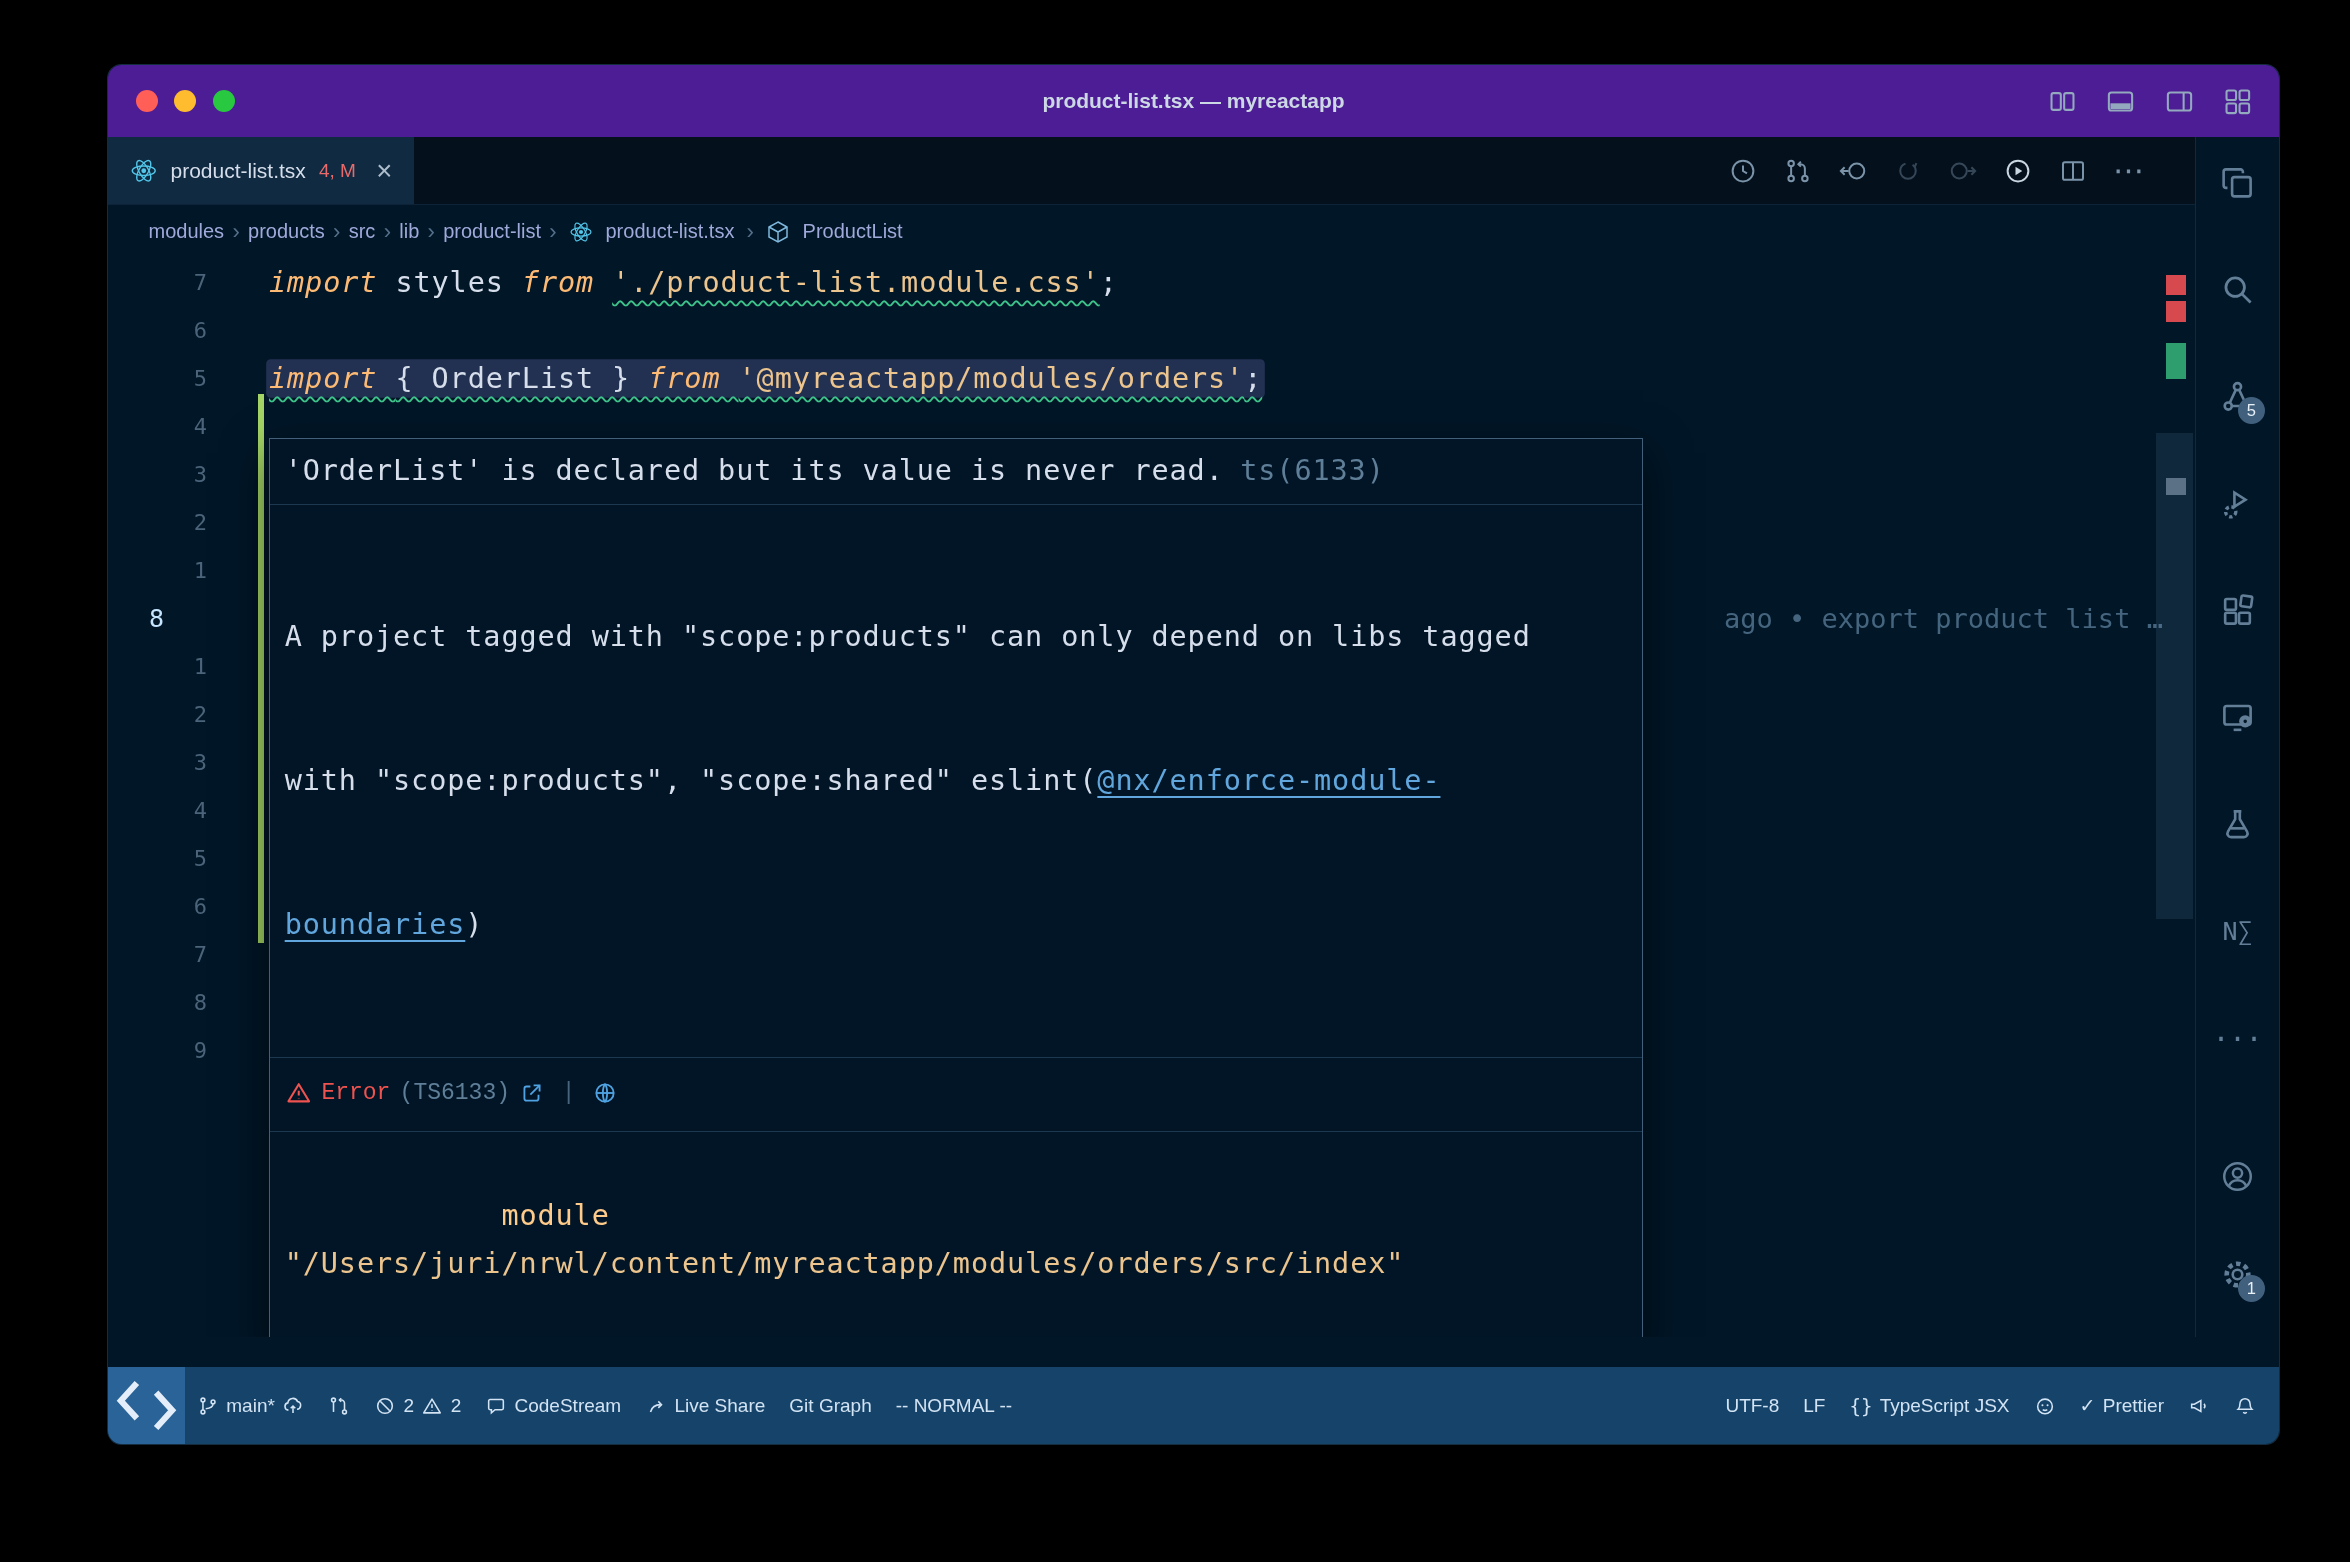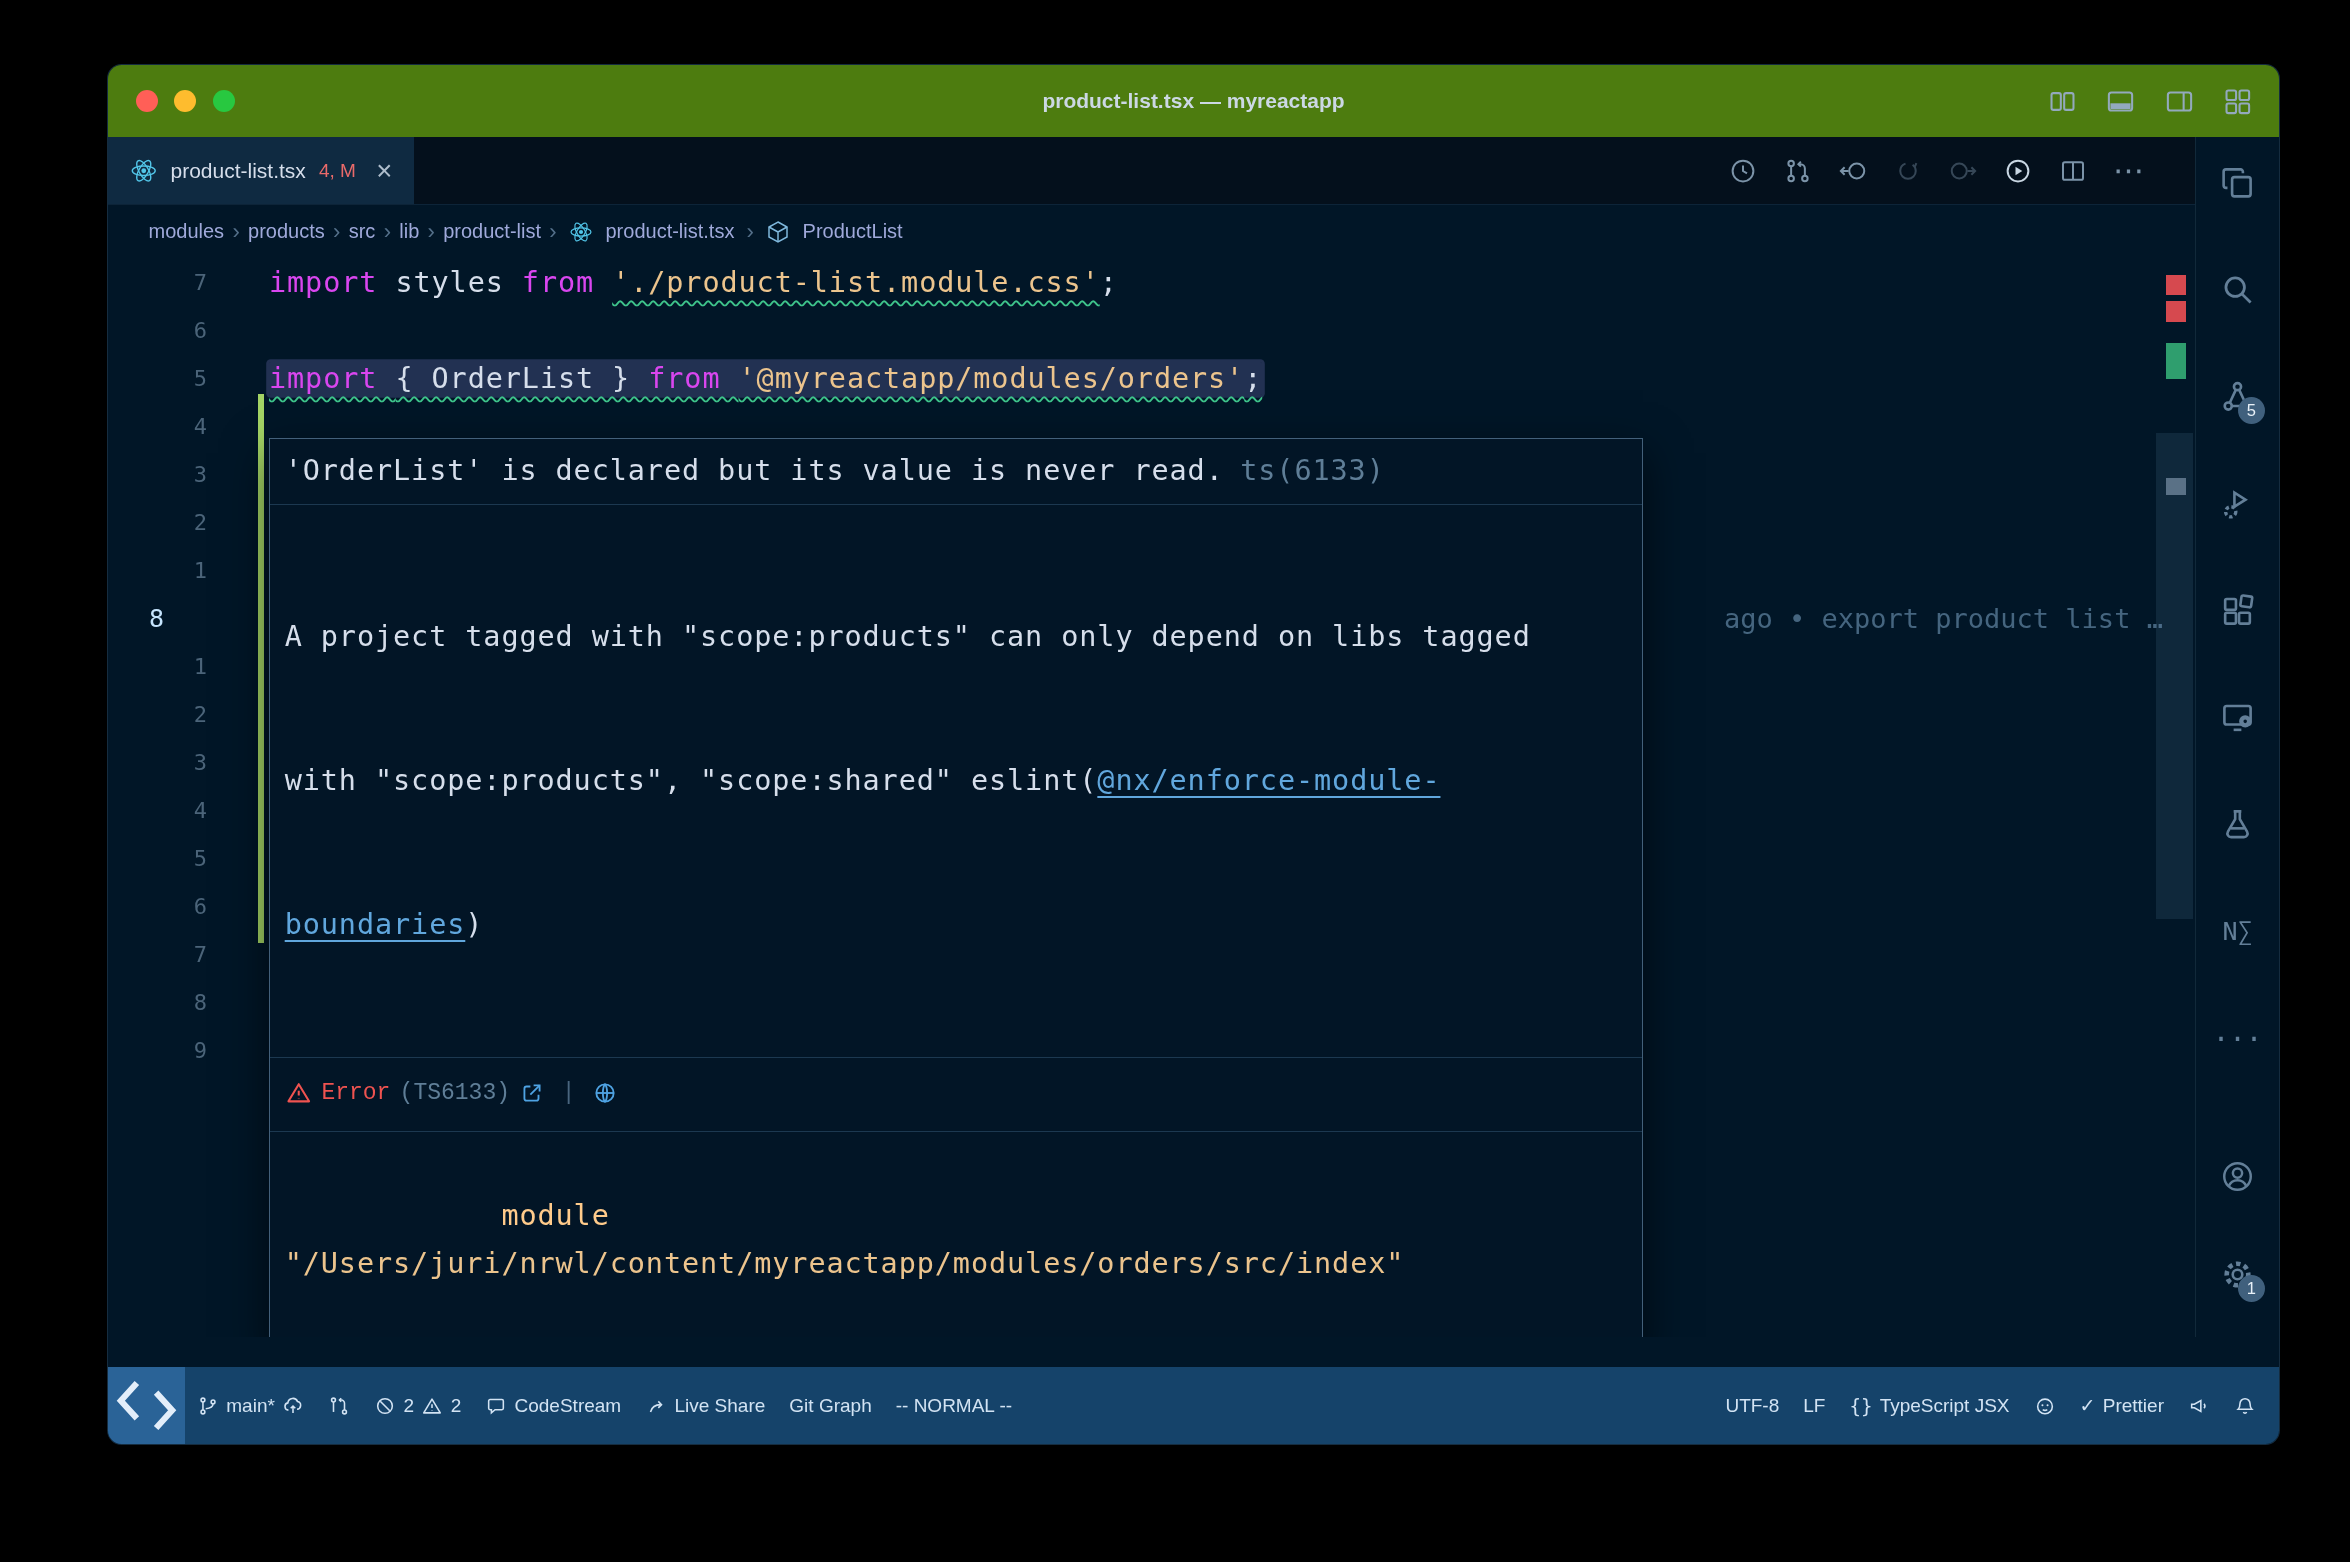--- a/index.html
+++ b/index.html
@@ -13,21 +13,21 @@
   
   .window{
     position:absolute; left:107px; top:64px; width:2173px; height:1381px;
     background:#011627; border-radius:14.7px; overflow:hidden;
     border:0.9px solid rgba(130,160,190,.16);
     box-shadow:0 46px 110px rgba(0,0,0,.75);
     display:flex; flex-direction:column;
   }
 
   
-  .titlebar{ flex:0 0 72px; background:#4d7c0f; display:flex; align-items:center; position:relative; }
+  .titlebar{ flex:0 0 72px; background:#4c1d95; display:flex; align-items:center; position:relative; }
   .traffic{ display:flex; gap:16.5px; padding-left:27.5px; }
   .tl{ width:22px; height:22px; border-radius:50%; }
   .tl.red{ background:#ff5f57; } .tl.yellow{ background:#febc2e; } .tl.green{ background:#28c840; }
   .win-title{ position:absolute; left:50%; top:50%; transform:translate(-50%,-50%);
     font-size:21px; font-weight:700; color:#ccd8e4; white-space:nowrap; }
   .tb-actions{ margin-left:auto; display:flex; gap:27.5px; padding-right:26px; color:#93a9bd; }
   .tb-actions svg{ width:31px; height:31px; }
 
   
   .content{ flex:1; display:flex; min-height:0; }
@@ -54,21 +54,21 @@
   .bc-icon.react{ color:#52c5e8; } .bc-icon.cube{ color:#7fb8dd; }
 
   
   .editor{ flex:1; position:relative; overflow:hidden; font-family:"DejaVu Sans Mono", monospace; }
   .codelens-row{ height:48px; display:flex; align-items:center; padding-left:161px;
     color:#5f7e97; font-size:19px; letter-spacing:0.5px; white-space:pre; }
   .code-row{ display:flex; height:48px; align-items:center; position:relative; white-space:pre; }
   .line-num{ flex:0 0 99px; text-align:right; font-size:22px; color:#4b6479; }
   .line-num.current{ text-align:left; padding-left:41px; color:#c5e4fd; font-size:25px; }
   .code-text{ margin-left:62px; font-size:28.5px; letter-spacing:0.9px; }
-  .tok.kw{ color:#d946ef; }
+  .tok.kw{ color:#fdba74; font-style:italic; }
   .tok.id{ color:#d6deeb; }
   .tok.str{ color:#ecc48d; }
   .tok.squig, .linewrap.squig{
     text-decoration:underline; text-decoration-style:wavy; text-decoration-color:#3ec48b;
     text-decoration-thickness:2.3px; text-underline-offset:8.3px;
   }
   .linewrap{ display:inline-block; }
   .linewrap.hl{ background:rgba(127,122,200,.27); box-shadow:0 0 0 2.8px rgba(127,122,200,.27); border-radius:1.8px; }
   .ghost{ position:absolute; left:1616px; top:50%; transform:translateY(-50%);
     color:#45657f; font-size:27px; white-space:pre; }

